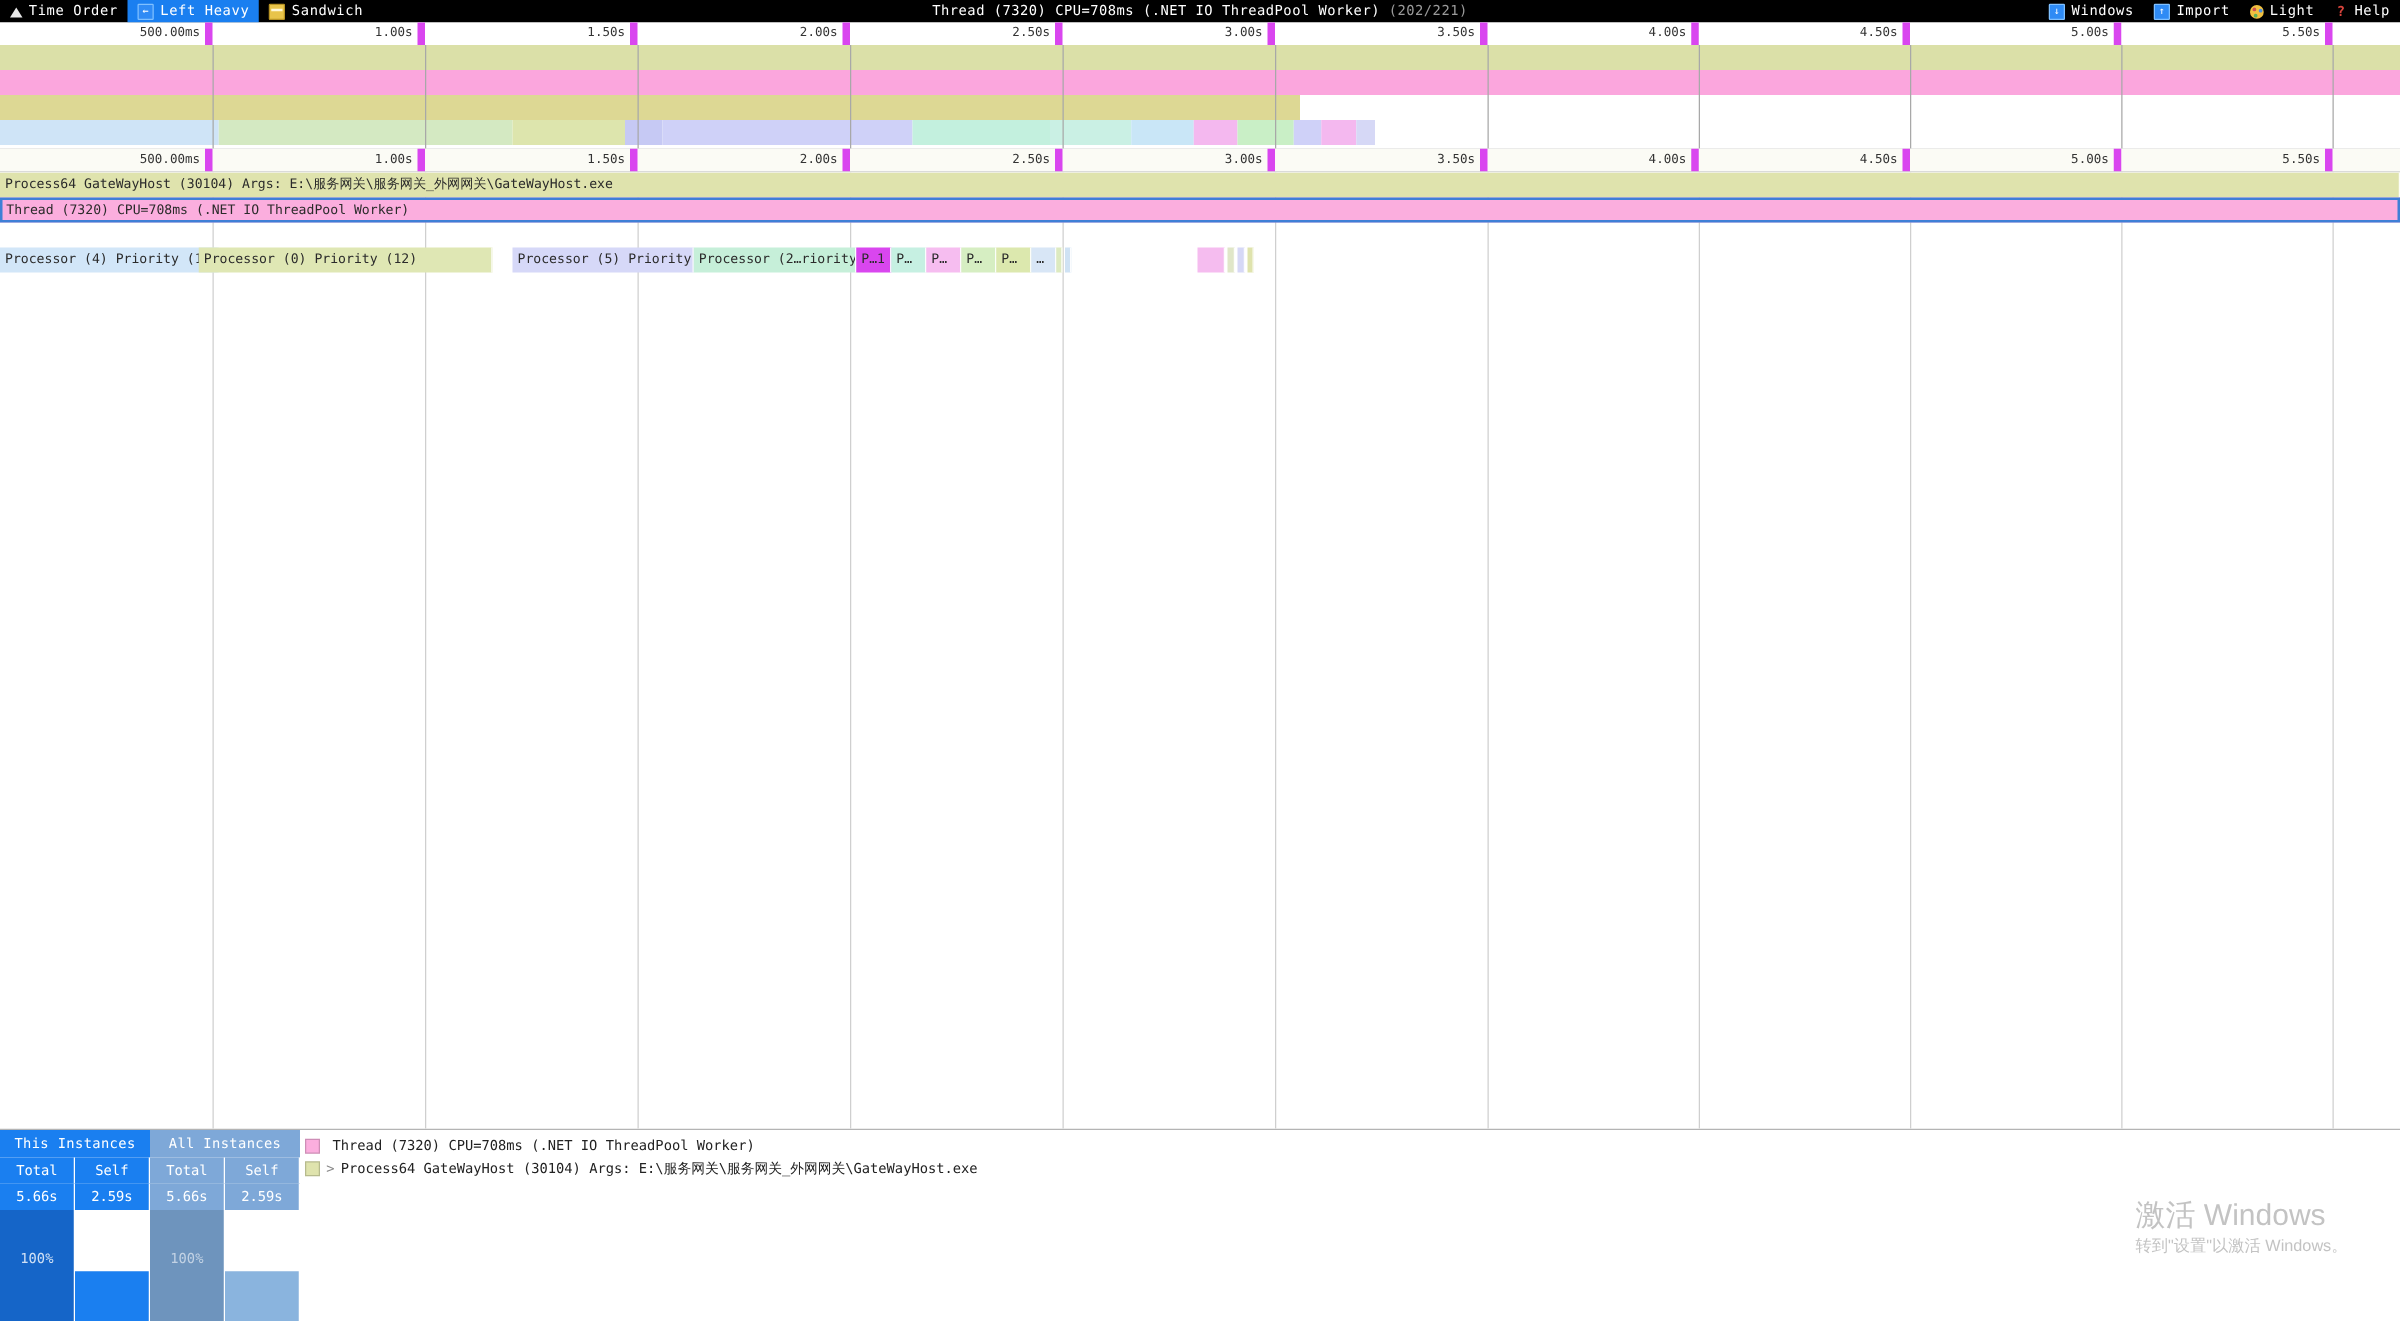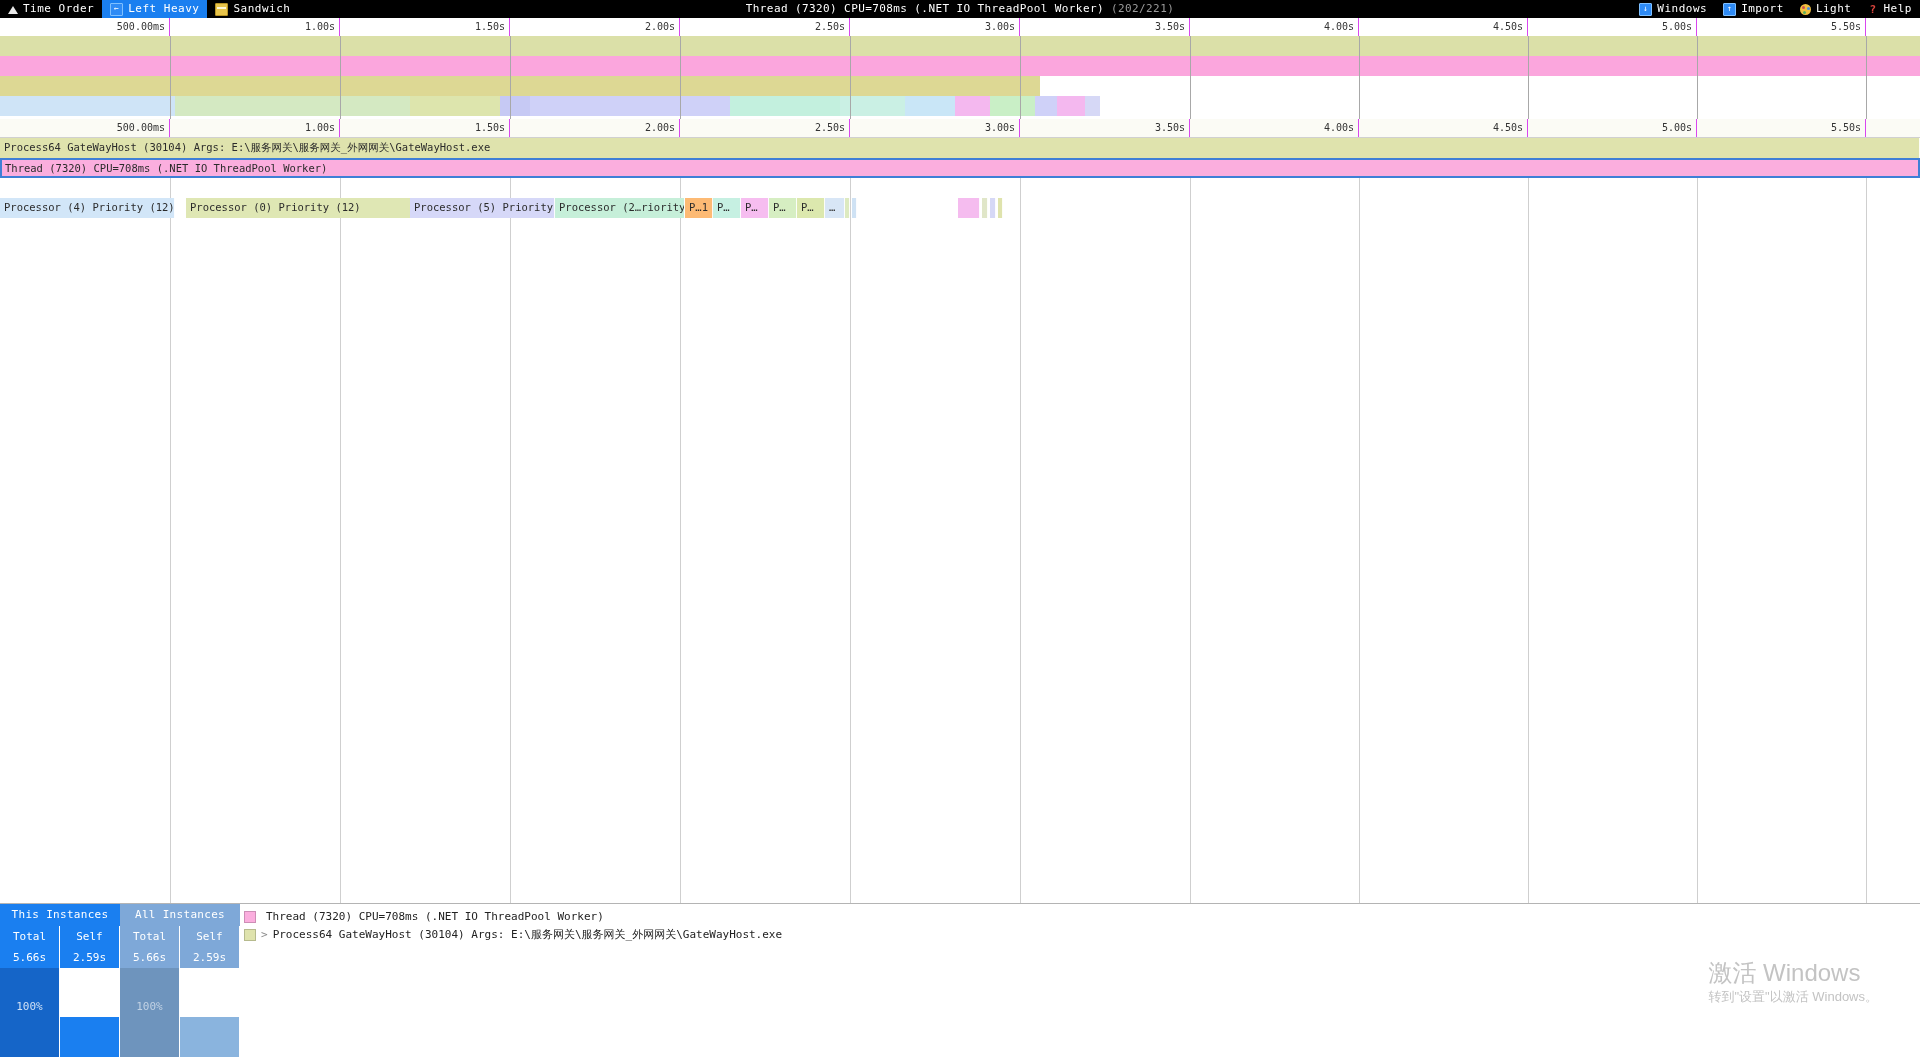--- a/index.html
+++ b/index.html
@@ -97,21 +97,21 @@
     border-bottom: 1px solid #d0d0d0;
     font-size: 10px;
     color: #333333;
   }
   .ruler.top { top: 18px; }
   .ruler.mid { top: 119px; background: #fbfbf5; }
   .ruler-tick {
     position: absolute;
     top: 0;
     height: 18px;
-    border-right: 1px solid #d946ef;
+    border-right: 6px solid #d946ef;
     box-sizing: border-box;
   }
   .ruler-tick span {
     position: absolute;
     right: 4px;
     top: 3px;
     line-height: 12px;
     white-space: nowrap;
   }
 
@@ -426,24 +426,24 @@
       <div class="fg-grid" style="left: 850px;"></div>
       <div class="fg-grid" style="left: 1020px;"></div>
       <div class="fg-grid" style="left: 1190px;"></div>
       <div class="fg-grid" style="left: 1359px;"></div>
       <div class="fg-grid" style="left: 1528px;"></div>
       <div class="fg-grid" style="left: 1697px;"></div>
       <div class="fg-grid" style="left: 1866px;"></div>
       <div class="fr" style="left: 0px; width: 1920px; top: 0px; background: rgb(223, 227, 173);">Process64 GateWayHost (30104) Args: E:\服务网关\服务网关_外网网关\GateWayHost.exe</div>
       <div class="fr sel" style="left: 0px; width: 1920px; top: 20px; background: rgb(251, 174, 222);">Thread (7320) CPU=708ms (.NET IO ThreadPool Worker)</div>
       <div class="fr" style="left: 0px; width: 175px; top: 60px; background: rgb(210, 230, 248);">Processor (4) Priority (12)</div>
-      <div class="fr" style="left: 186px; width: 235px; top: 60px; background: rgb(223, 231, 180);">Processor (0) Priority (12)</div>
+      <div class="fr" style="left: 159px; width: 235px; top: 60px; background: rgb(223, 231, 180);">Processor (0) Priority (12)</div>
       <div class="fr" style="left: 410px; width: 145px; top: 60px; background: rgb(214, 216, 248);">Processor (5) Priority (12)</div>
       <div class="fr" style="left: 555px; width: 130px; top: 60px; background: rgb(198, 239, 217);">Processor (2…riority (12</div>
-      <div class="fr" style="left: 685px; width: 28px; top: 60px; background: #fdba74;">P…1</div>
+      <div class="fr" style="left: 685px; width: 28px; top: 60px; background: #d946ef;">P…1</div>
       <div class="fr" style="left: 713px; width: 28px; top: 60px; background: rgb(198, 240, 226);">P…</div>
       <div class="fr" style="left: 741px; width: 28px; top: 60px; background: rgb(246, 189, 240);">P…</div>
       <div class="fr" style="left: 769px; width: 28px; top: 60px; background: rgb(214, 238, 194);">P…</div>
       <div class="fr" style="left: 797px; width: 28px; top: 60px; background: rgb(220, 232, 174);">P…</div>
       <div class="fr" style="left: 825px; width: 20px; top: 60px; background: rgb(216, 230, 246);">…</div>
       <div class="fr" style="left: 845px; width: 5px; top: 60px; background: rgb(221, 234, 192);"></div>
       <div class="fr" style="left: 852px; width: 4px; top: 60px; background: rgb(207, 226, 244);"></div>
       <div class="fr" style="left: 958px; width: 22px; top: 60px; background: rgb(245, 188, 239);"></div>
       <div class="fr" style="left: 982px; width: 6px; top: 60px; background: rgb(224, 230, 200);"></div>
       <div class="fr" style="left: 990px; width: 6px; top: 60px; background: rgb(214, 216, 246);"></div>

